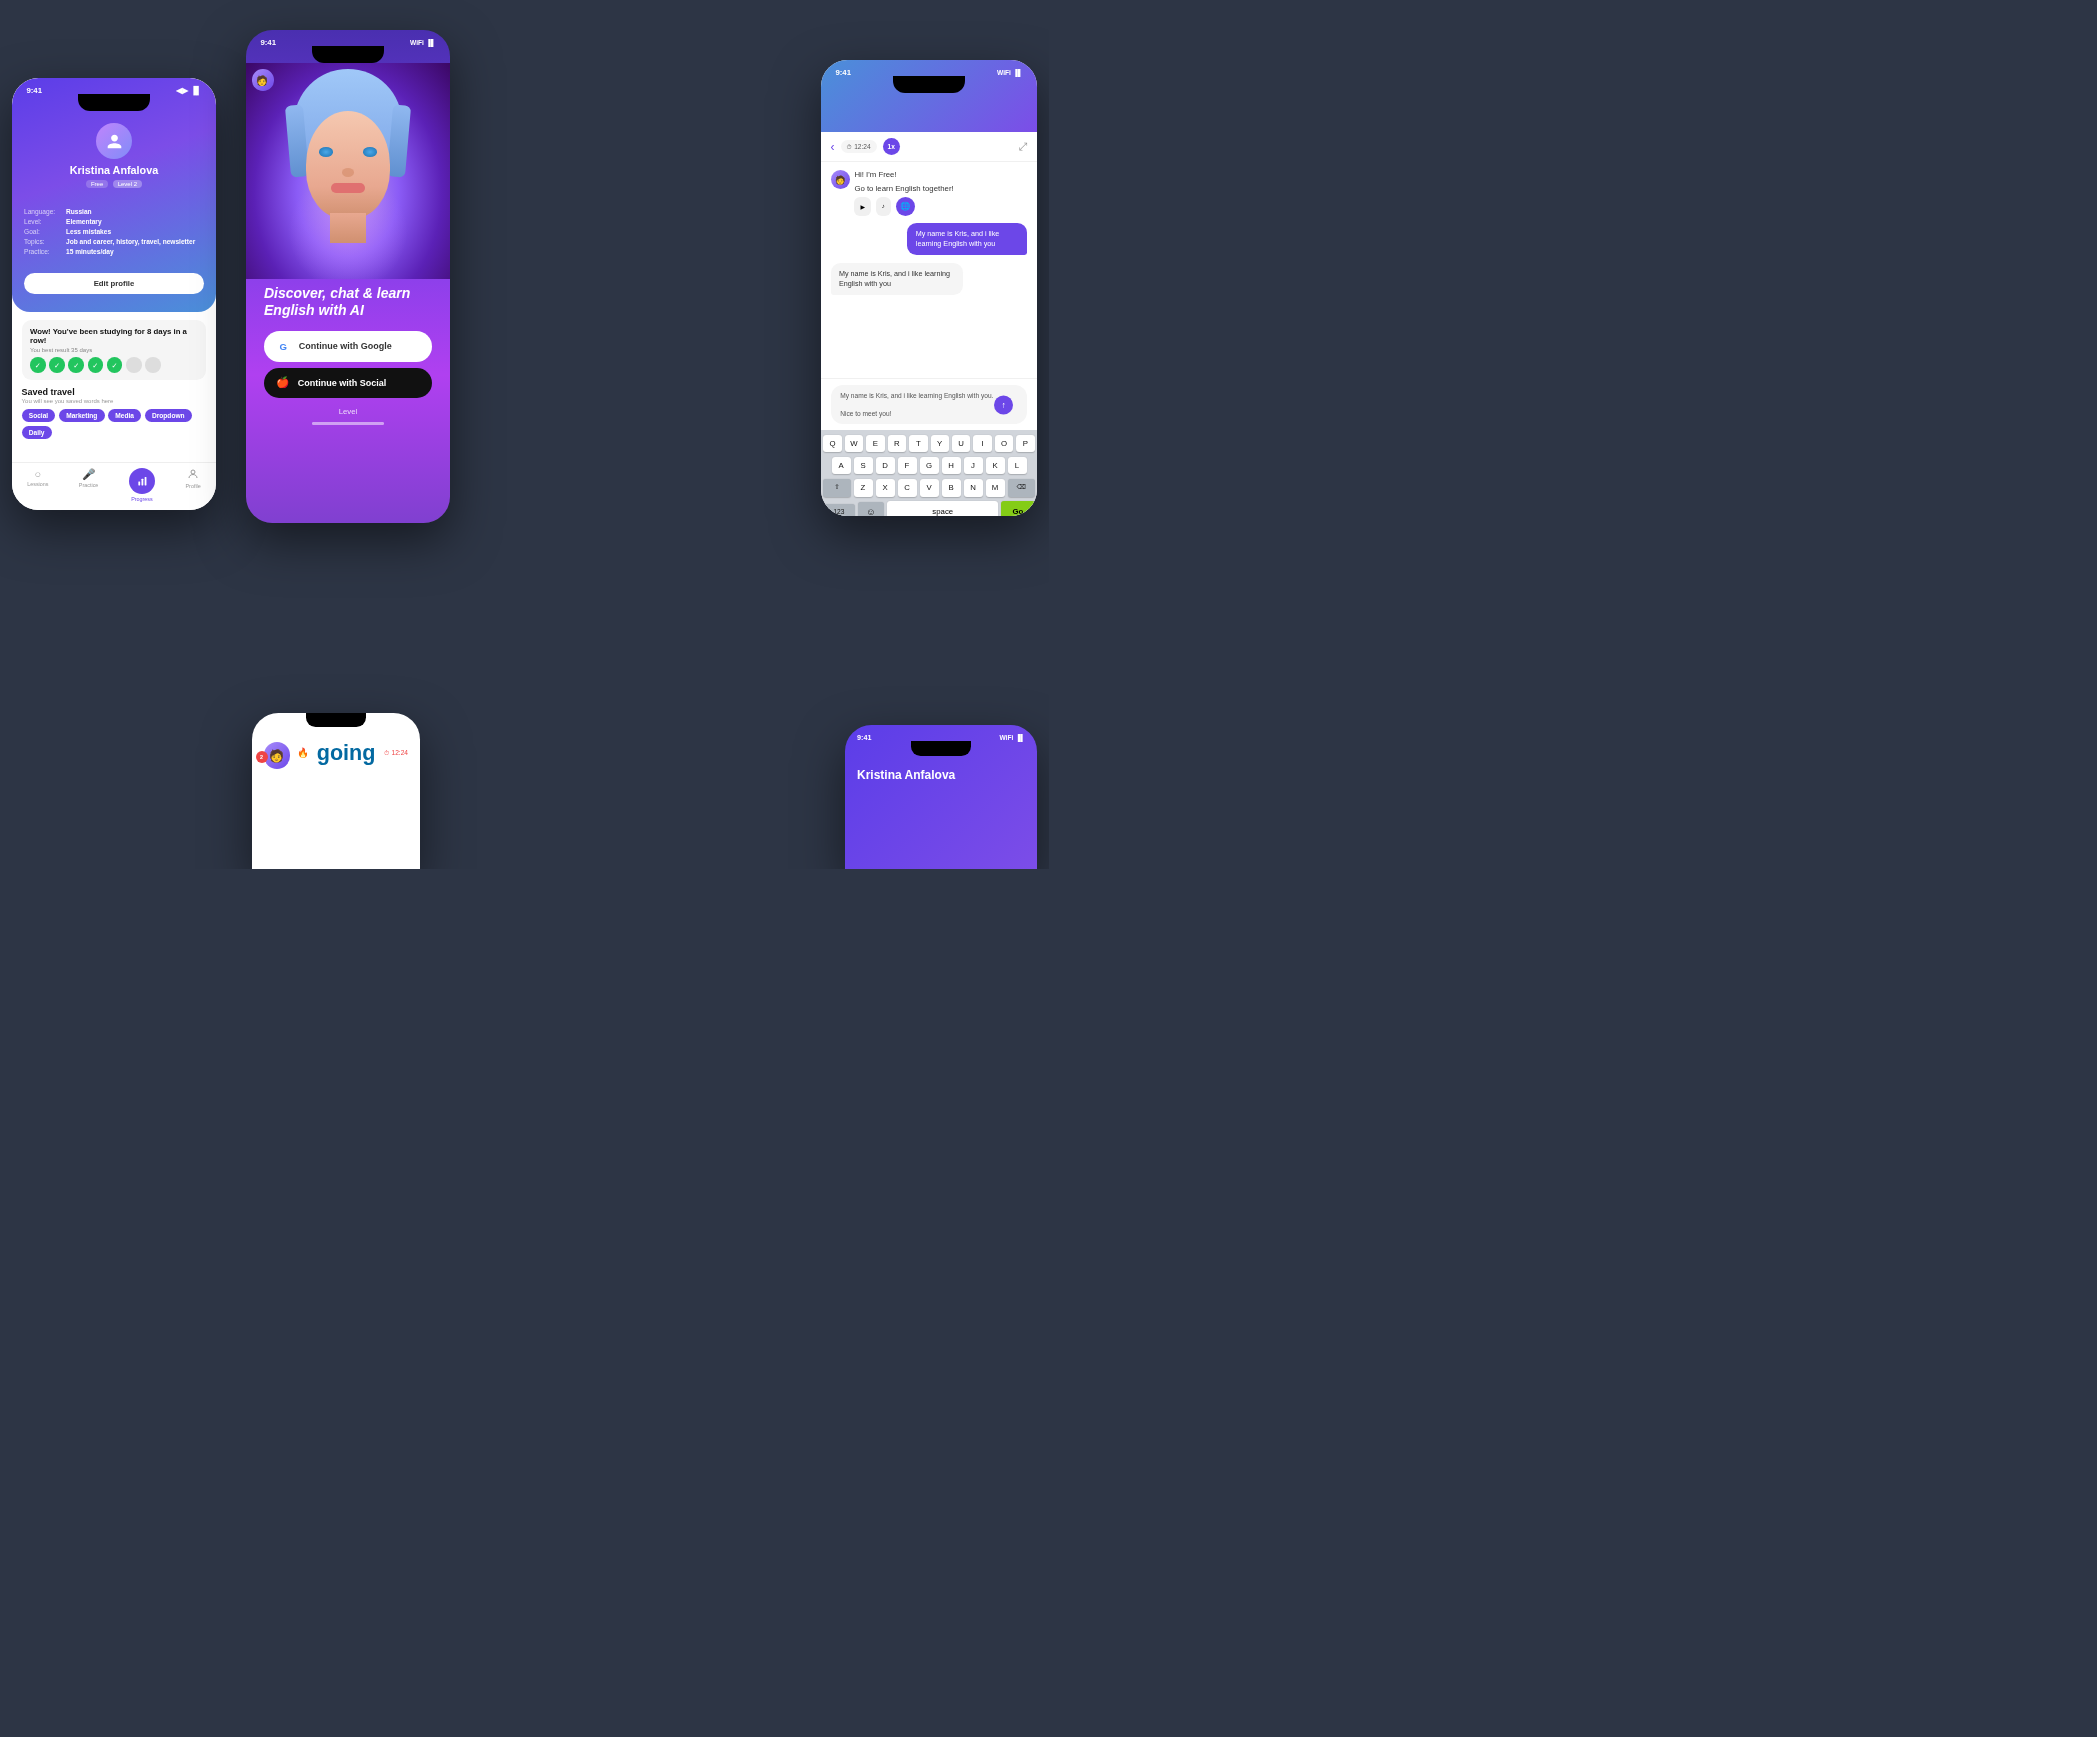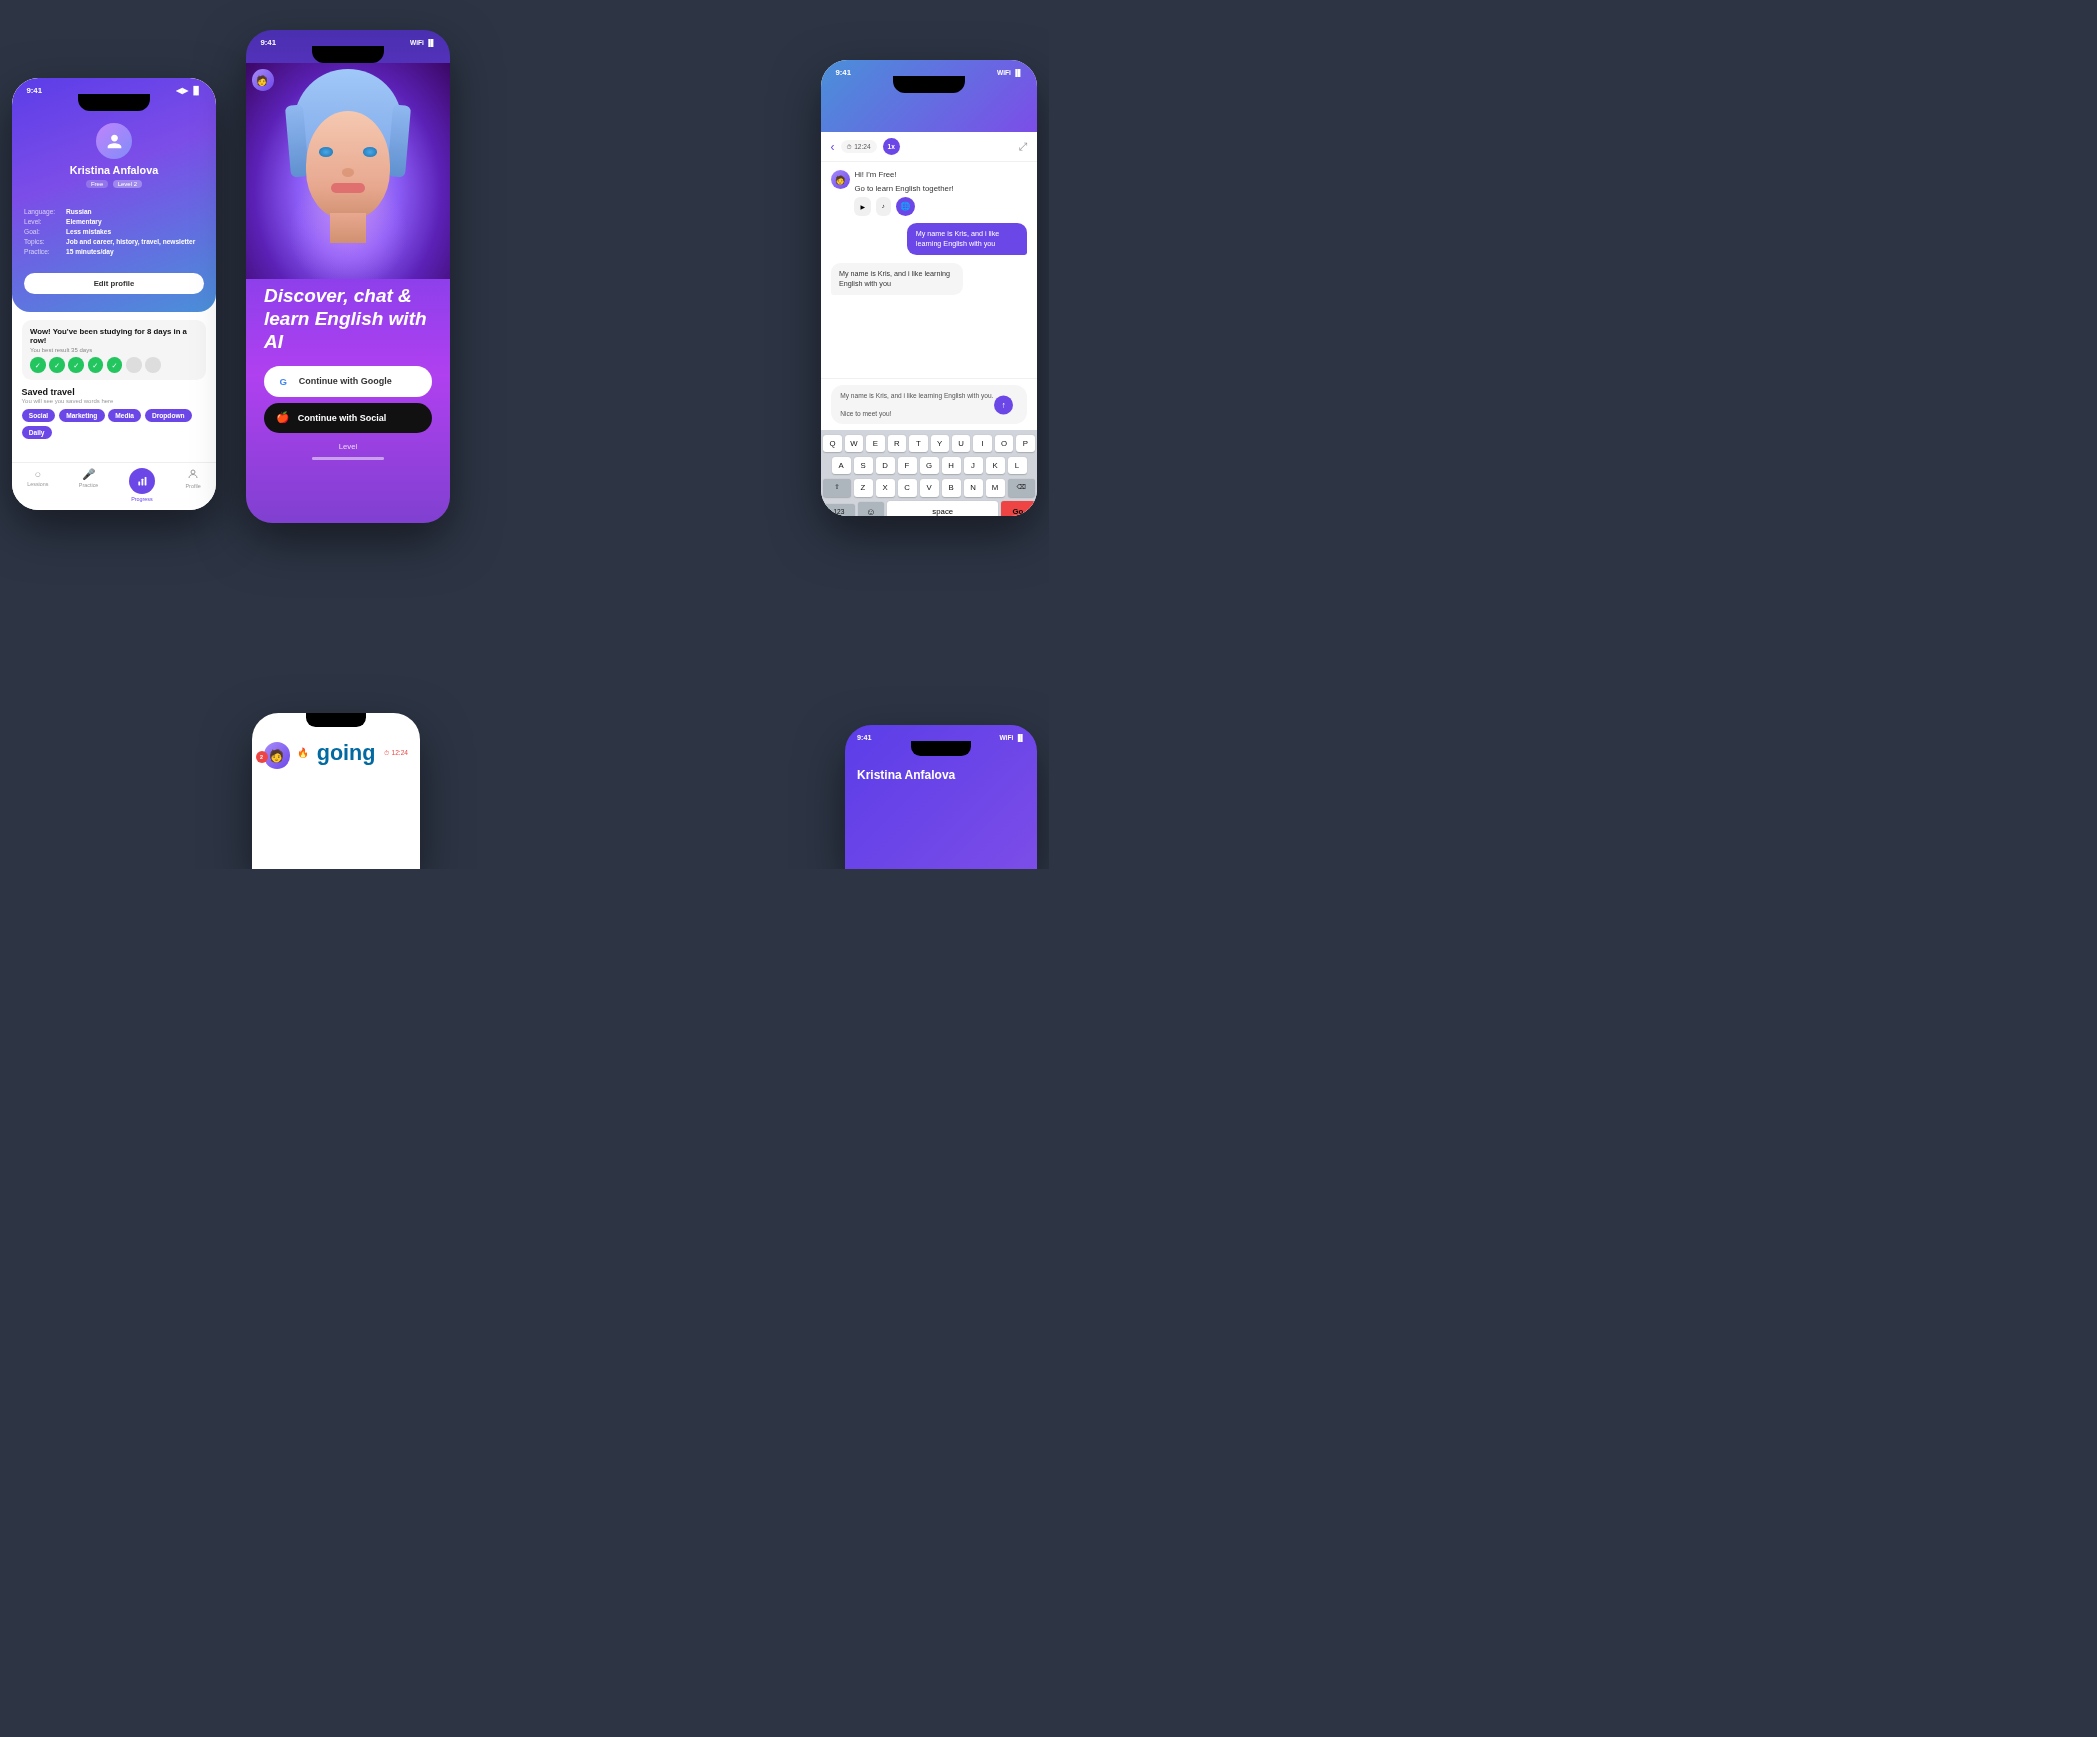--- a/index.html
+++ b/index.html
@@ -273,21 +273,21 @@
       border-radius: 0 0 12px 12px;
       margin: -1.2px auto 0;
     }
 
     .discover-text {
       padding: 6px 18px;
       color: white;
     }
 
     .discover-title {
-      font-size: 19px;
+      font-size: 14px;
       font-weight: 800;
       line-height: 1.2;
       margin-bottom: 12px;
       font-style: italic;
     }
 
     .google-btn {
       background: white;
       border: none;
       border-radius: 18px;
@@ -566,21 +566,21 @@
       background: white;
       border-radius: 3px;
       padding: 6px 0;
       font-size: 7.8px;
       flex: 5;
       text-align: center;
       box-shadow: 0 0.6px 1.2px rgba(0,0,0,0.2);
     }
 
     .key-go {
-      background: #ef4444;
+      background: #84cc16;
       border-radius: 3px;
       padding: 6px 0;
       font-size: 7.8px;
       font-weight: 600;
       flex: 1.5;
       text-align: center;
       box-shadow: 0 0.6px 1.2px rgba(0,0,0,0.2);
     }
 
     .bottom-row-kb {

